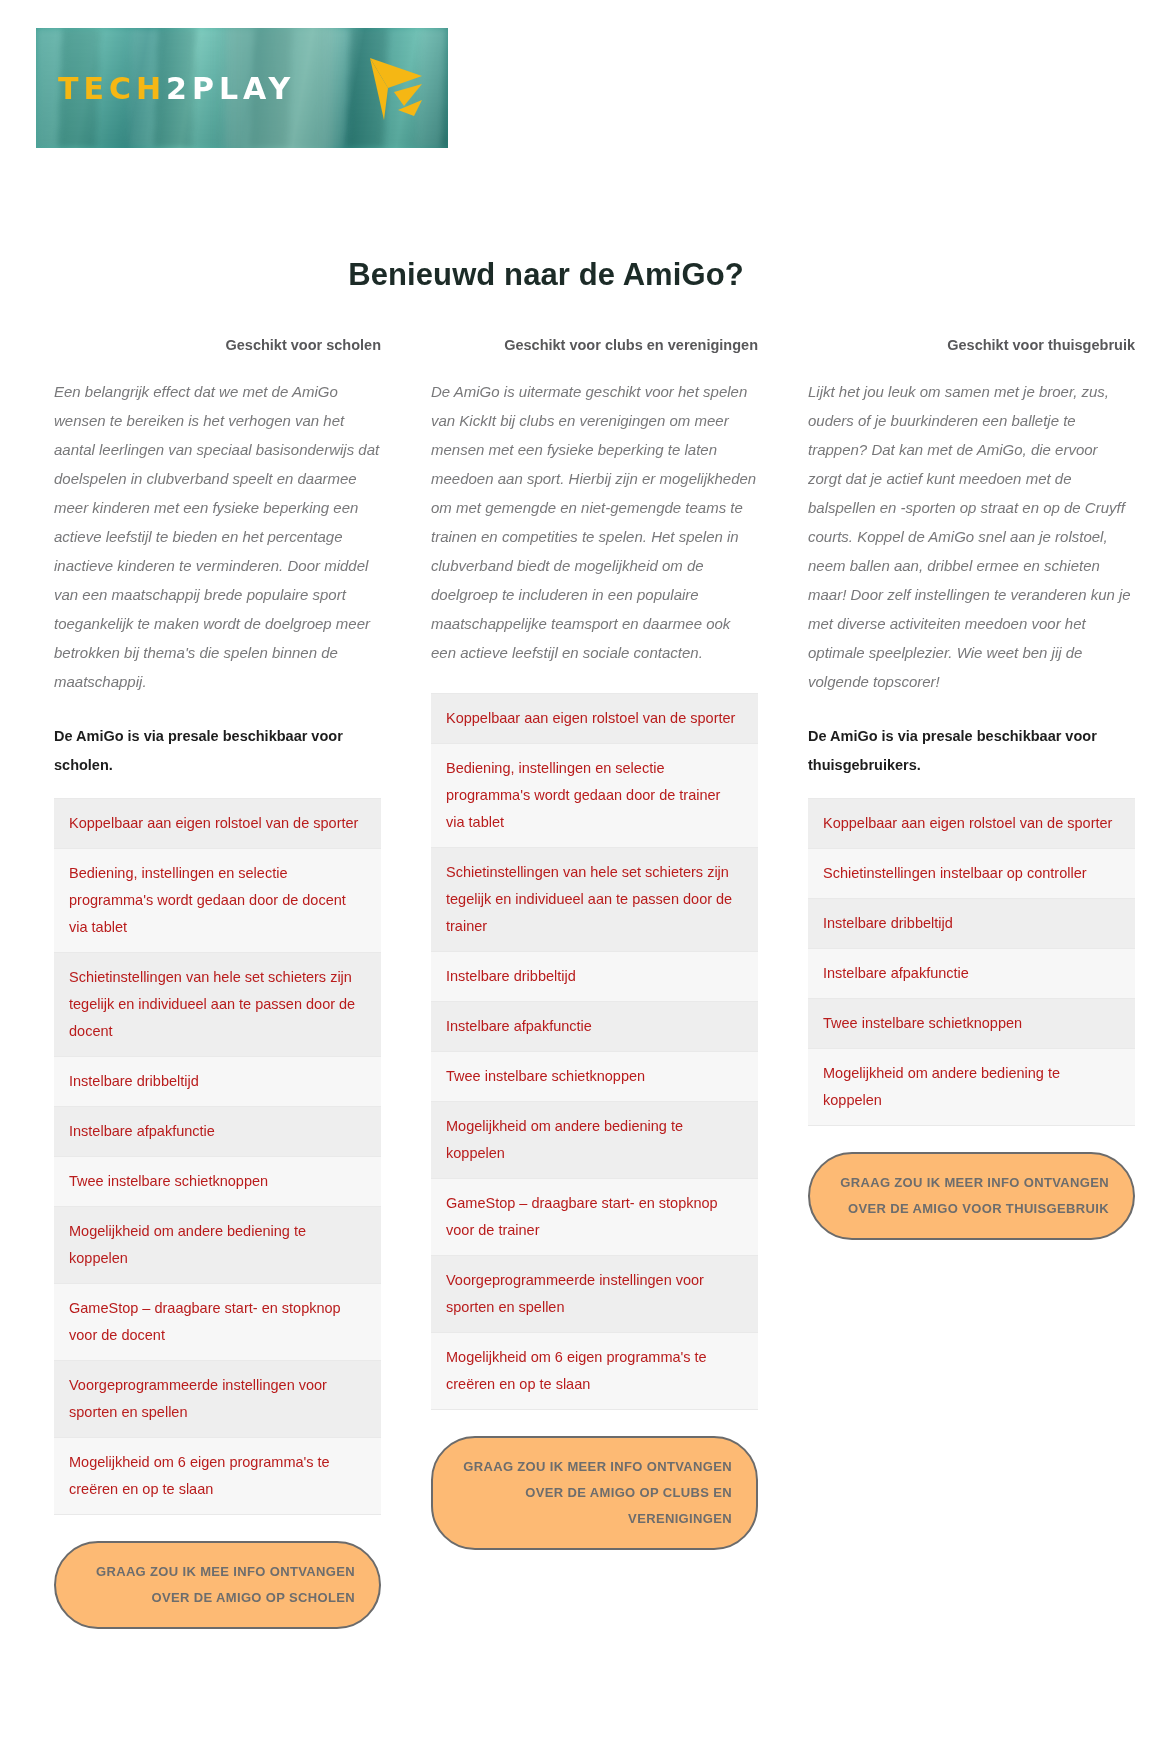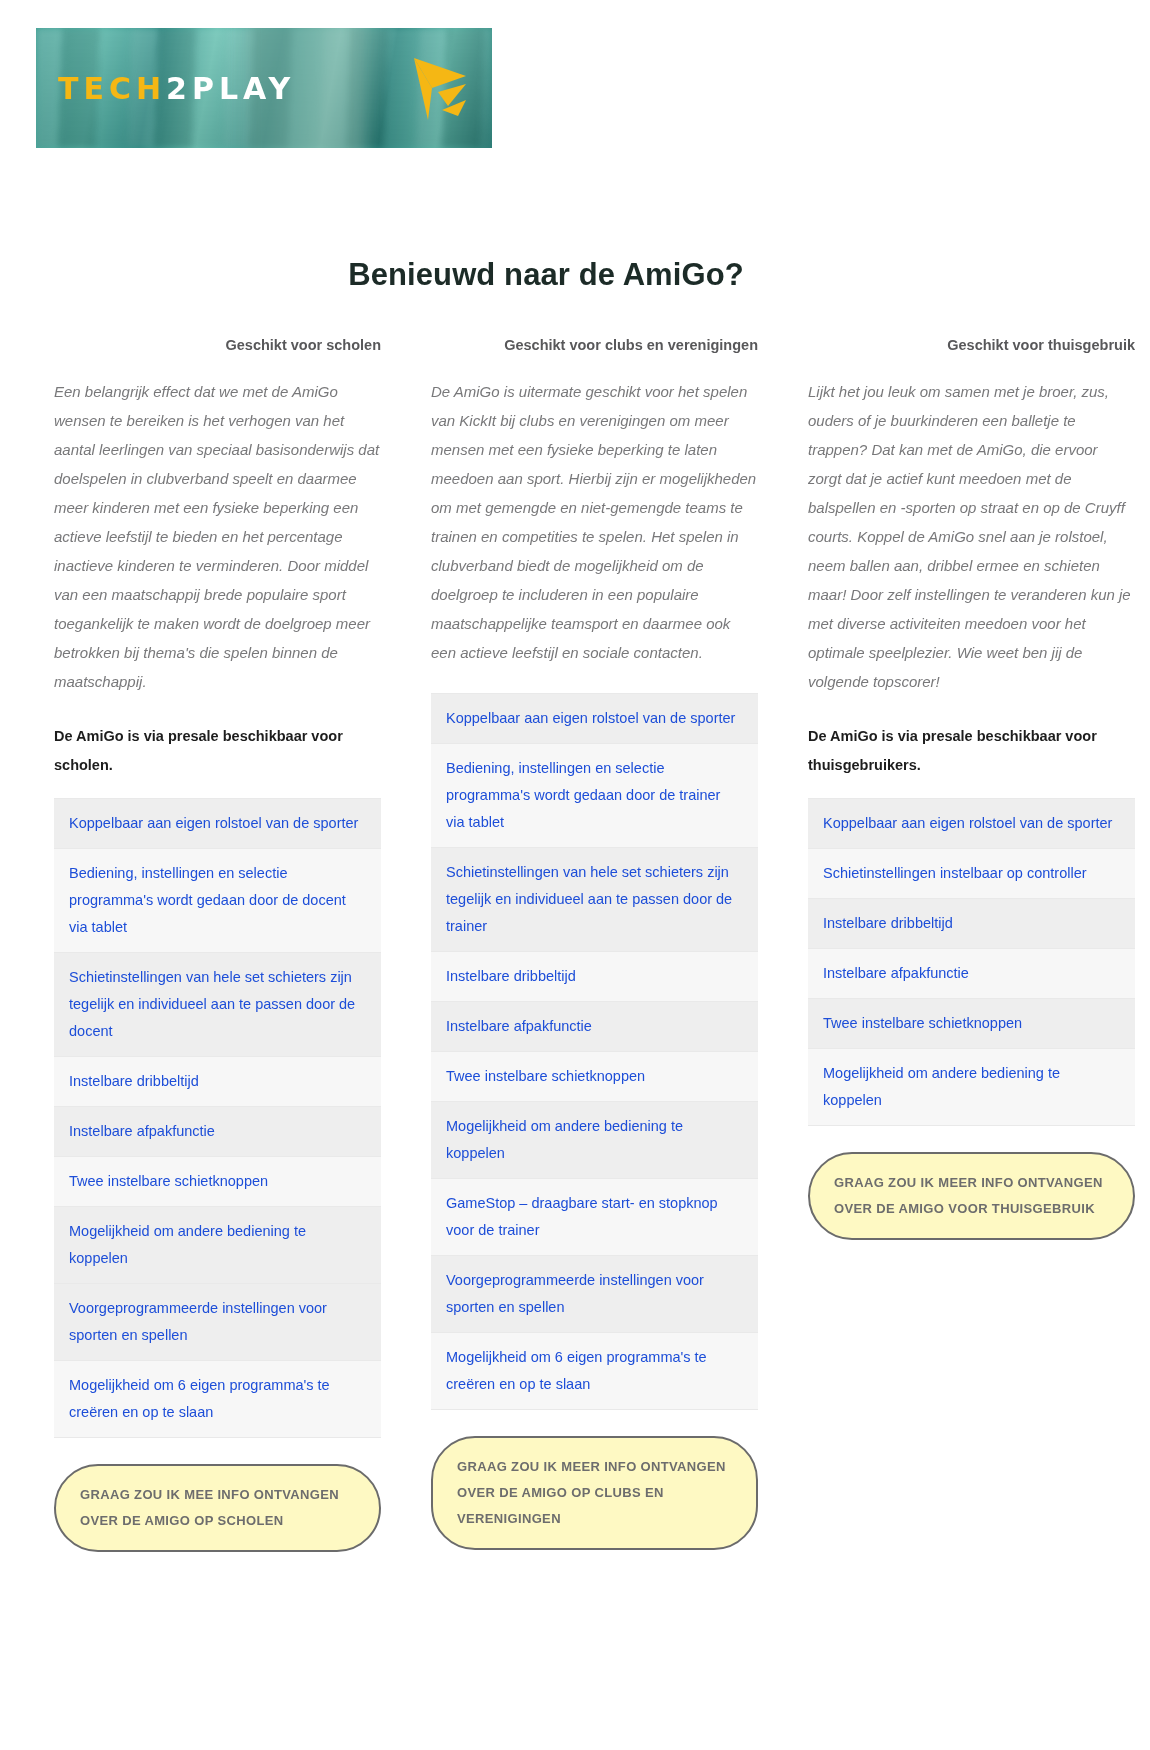--- a/index.html
+++ b/index.html
@@ -16,21 +16,21 @@
     color: #4d4d4d;
     overflow: hidden;
     position: relative;
   }
 
   
   .logo-banner {
     position: absolute;
     left: 36px;
     top: 28px;
-    width: 456px;
+    width: 412px;
     height: 120px;
     overflow: hidden;
     background: linear-gradient(100deg,
         #3f9e93 0%,
         #54b3a6 14%,
         #2f8f88 26%,
         #69c2b3 38%,
         #3c9a91 52%,
         #7fcbbd 64%,
         #2e8a83 76%,
@@ -133,42 +133,42 @@
   
   .feature-list {
     list-style: none;
     margin: 0 0 24px 0;
     padding: 0;
     border-top: 1px solid #e9e9e9;
   }
   .feature-item {
     font-size: 14.5px;
     line-height: 27px;
-    color: #1d4ed8;
+    color: #b91c1c;
     padding: 11px 16px 11px 15px;
     border-bottom: 1px solid #e9e9e9;
     background: #f7f7f7;
   }
   .feature-item.alt { background: #eeeeee; }
 
   
   .cta-wrap { padding-top: 2px; }
   .cta-button {
     display: block;
     width: 100%;
     border: 2px solid #6b6b6b;
     border-radius: 44px;
-    background: #fef9c3;
+    background: #fdba74;
     color: #6d6d6d;
     font-family: "Liberation Sans", "DejaVu Sans", sans-serif;
     font-size: 13px;
     font-weight: 700;
     letter-spacing: .35px;
     line-height: 26px;
-    text-align: left;
+    text-align: right;
     padding: 16px 24px;
     cursor: pointer;
   }
 </style>
 </head>
 <body>
 
 <div class="logo-banner">
   <div class="logo-wordmark">
     <span class="y">TECH</span><span class="w">2PLAY</span>
@@ -190,20 +190,21 @@
     <p class="col-body">Een belangrijk effect dat we met de AmiGo wensen te bereiken is het verhogen van het aantal leerlingen van speciaal basisonderwijs dat doelspelen in clubverband speelt en daarmee meer kinderen met een fysieke beperking een actieve leefstijl te bieden en het percentage inactieve kinderen te verminderen. Door middel van een maatschappij brede populaire sport toegankelijk te maken wordt de doelgroep meer betrokken bij thema's die spelen binnen de maatschappij.</p>
     <p class="col-subheading">De AmiGo is via presale beschikbaar voor scholen.</p>
     <ul class="feature-list">
       <li class="feature-item alt">Koppelbaar aan eigen rolstoel van de sporter</li>
       <li class="feature-item">Bediening, instellingen en selectie programma's wordt gedaan door de docent via tablet</li>
       <li class="feature-item alt">Schietinstellingen van hele set schieters zijn tegelijk en individueel aan te passen door de docent</li>
       <li class="feature-item">Instelbare dribbeltijd</li>
       <li class="feature-item alt">Instelbare afpakfunctie</li>
       <li class="feature-item">Twee instelbare schietknoppen</li>
       <li class="feature-item alt">Mogelijkheid om andere bediening te koppelen</li>
+      <li class="feature-item">GameStop – draagbare start- en stopknop voor de docent</li>
       <li class="feature-item alt">Voorgeprogrammeerde instellingen voor sporten en spellen</li>
       <li class="feature-item">Mogelijkheid om 6 eigen programma's te creëren en op te slaan</li>
     </ul>
     <div class="cta-wrap">
       <button class="cta-button">GRAAG ZOU IK MEE INFO ONTVANGEN OVER DE AMIGO OP SCHOLEN</button>
     </div>
   </div>
 
   <div class="col">
     <h2 class="col-heading">Geschikt voor clubs en verenigingen</h2>

